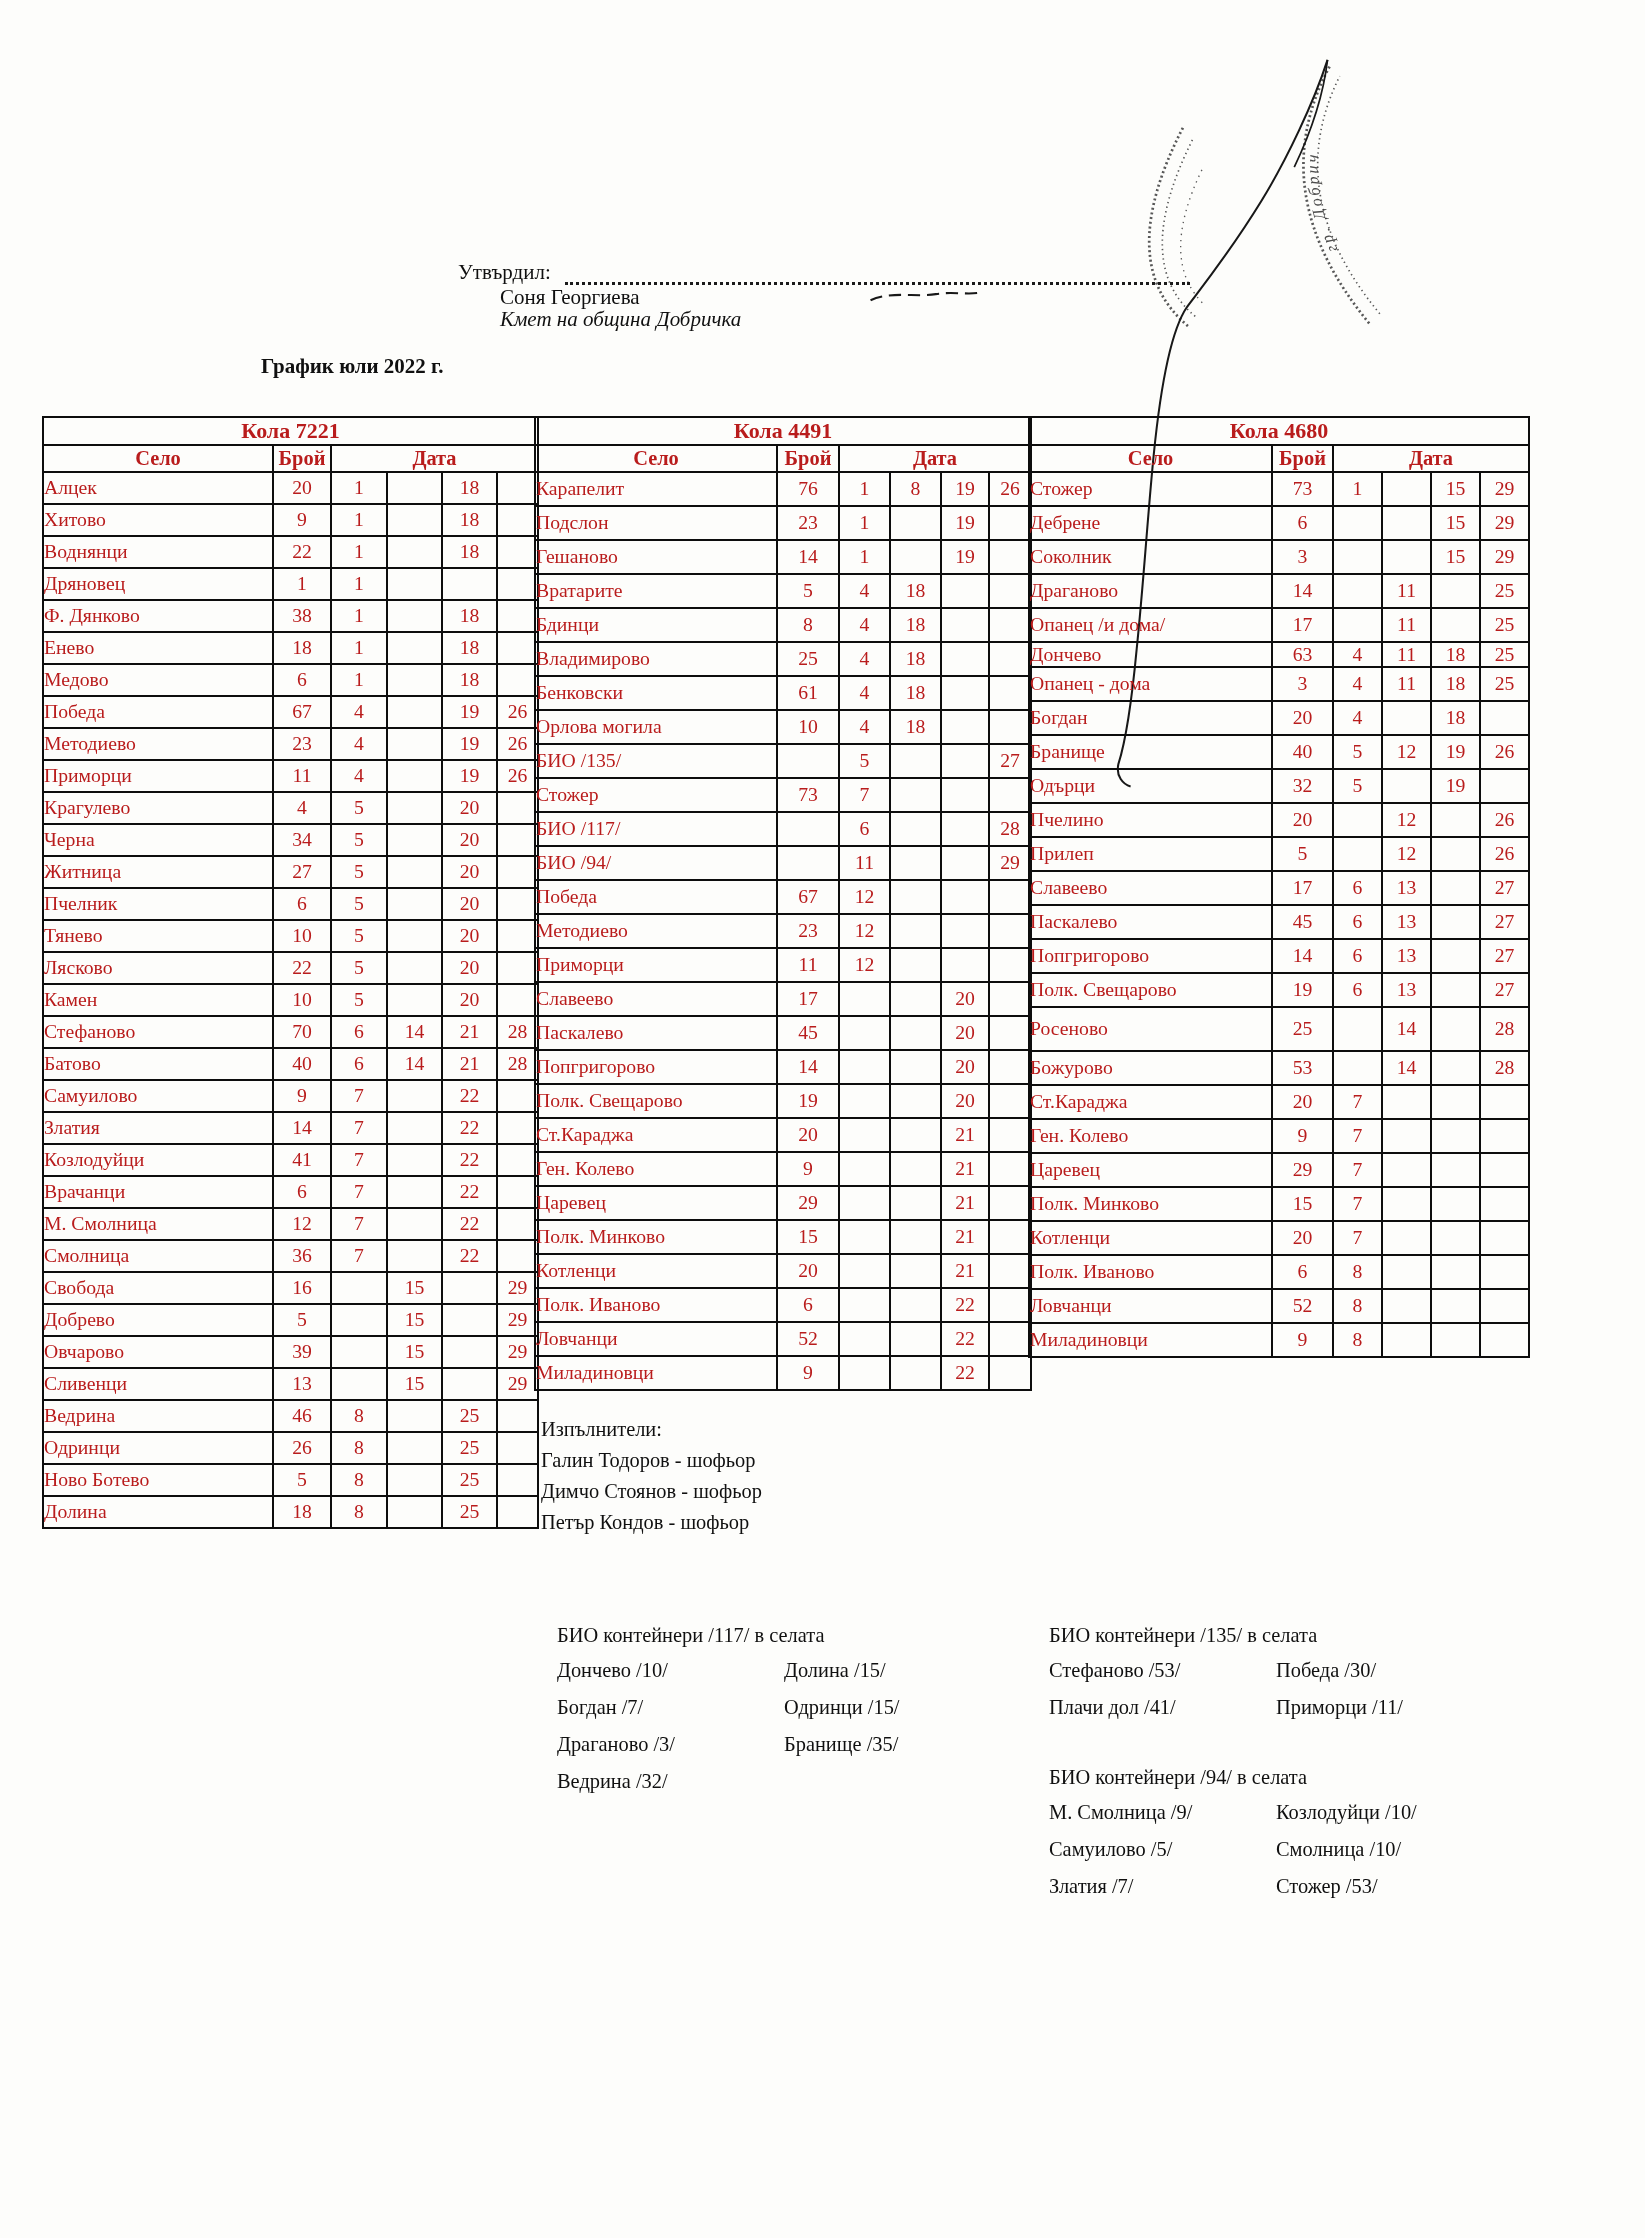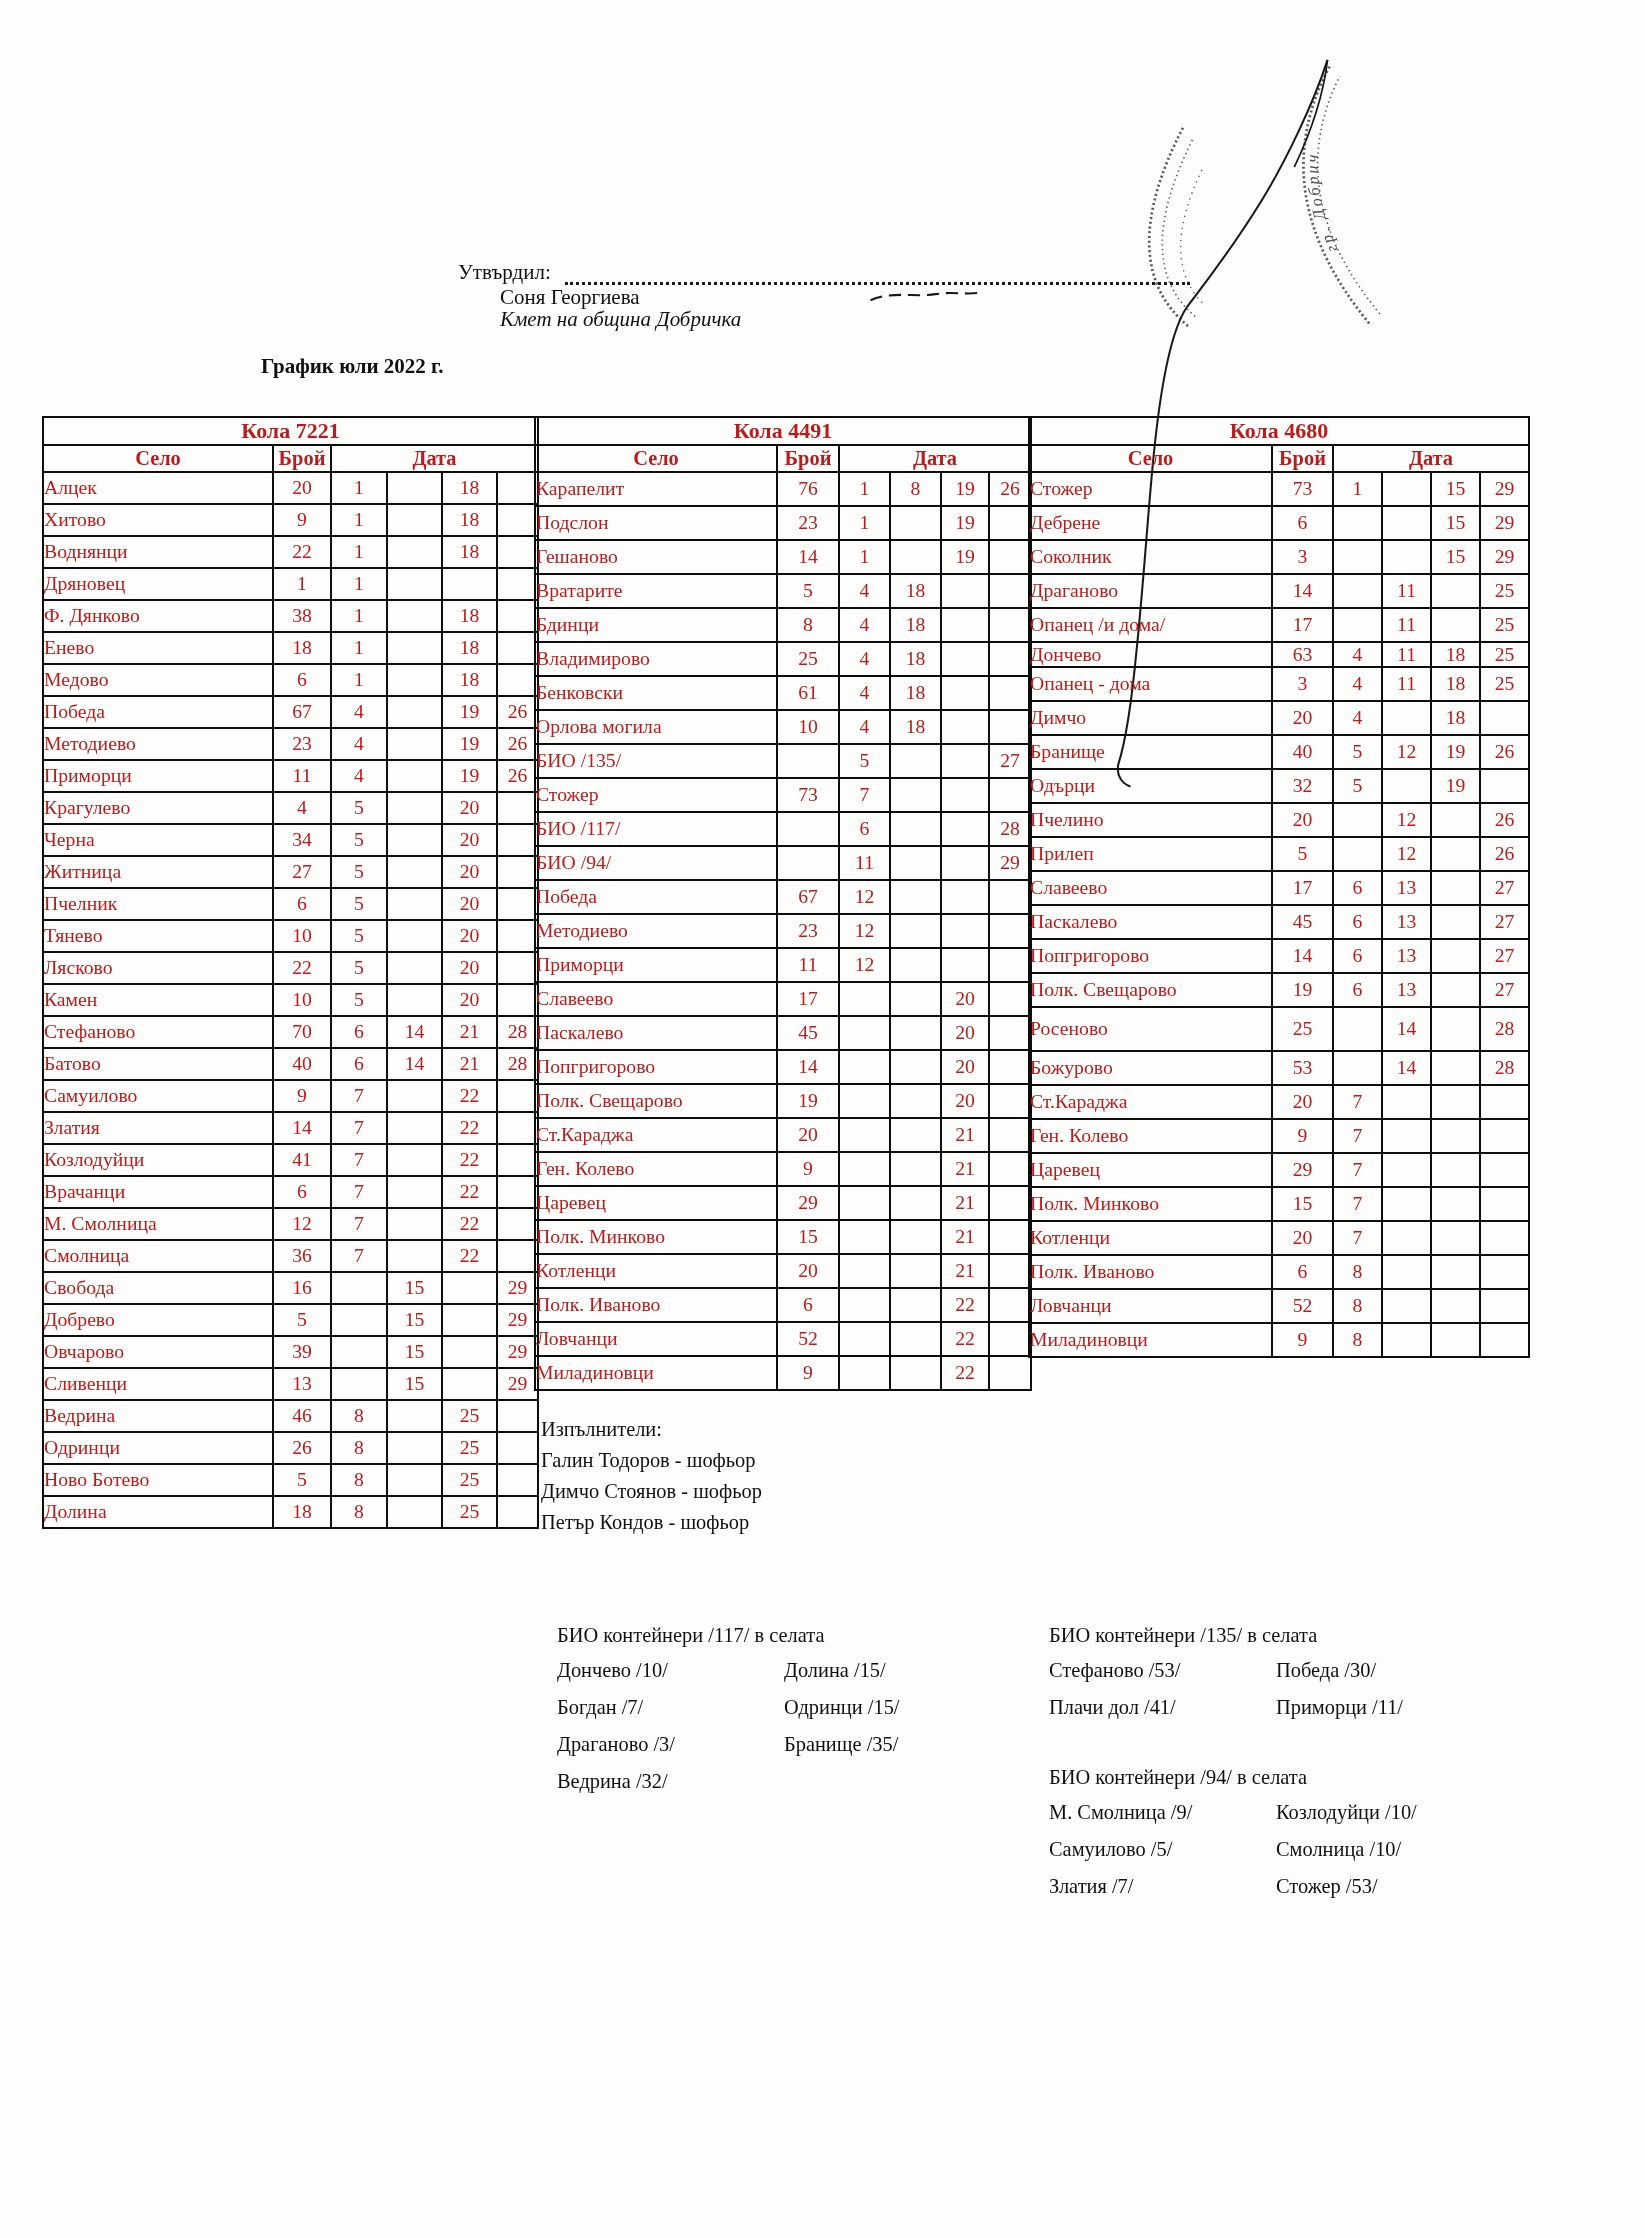--- a/index.html
+++ b/index.html
@@ -653,21 +653,21 @@
           </tr>
           <tr style="height: 34px;">
             <td class="v">Опанец - дома</td>
             <td class="c">3</td>
             <td class="c">4</td>
             <td class="c">11</td>
             <td class="c">18</td>
             <td class="c">25</td>
           </tr>
           <tr style="height: 34px;">
-            <td class="v">Димчо</td>
+            <td class="v">Богдан</td>
             <td class="c">20</td>
             <td class="c">4</td>
             <td class="c"></td>
             <td class="c">18</td>
             <td class="c"></td>
           </tr>
           <tr style="height: 34px;">
             <td class="v">Бранище</td>
             <td class="c">40</td>
             <td class="c">5</td>

